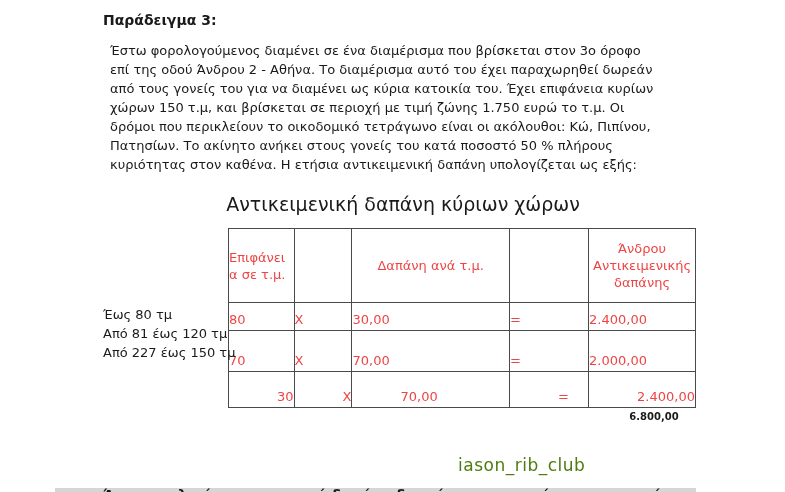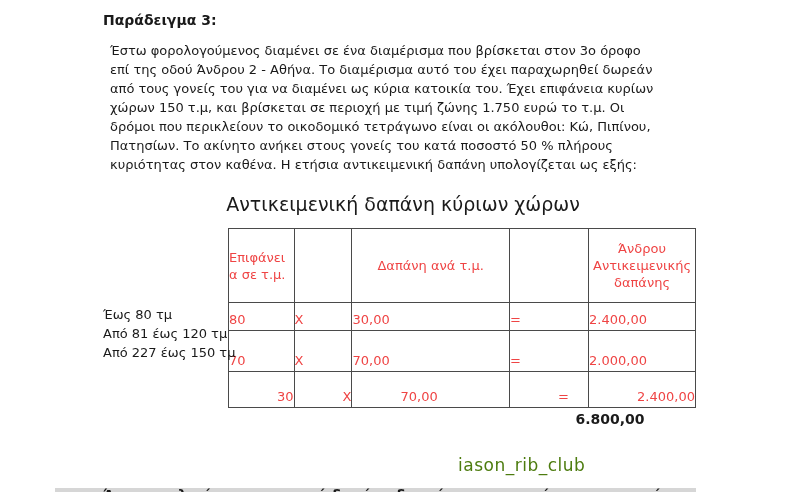--- a/index.html
+++ b/index.html
@@ -88,24 +88,24 @@
 
   .row-labels {
     left: 103px; top: 305px;
     width: 142px;
     font-size: 13px;
     line-height: 19px;
   }
   .row-labels div { display: block; }
 
   .grand-total {
-    left: 560px; top: 411px;
+    left: 604px; top: 411px;
     width: 100px;
     text-align: center;
-    font-size: 14px;
+    font-size: 10px;
     font-weight: bold;
   }
 
   .conclusion {
     left: 103px; top: 446px;
     width: 620px;
     font-size: 14px;
     font-weight: bold;
     line-height: 19px;
     z-index: 2;

